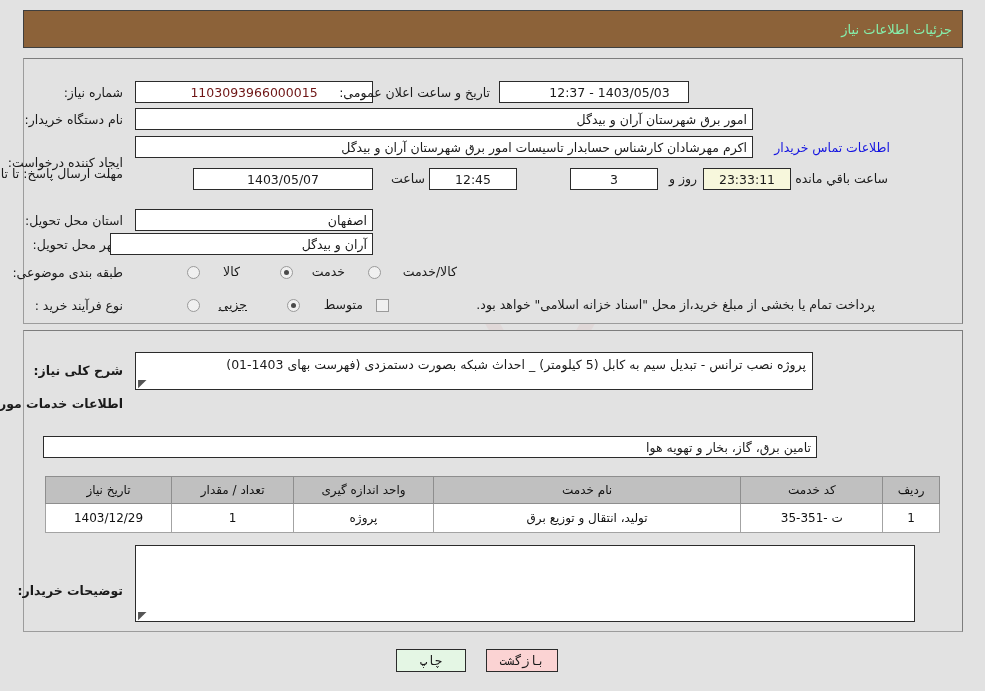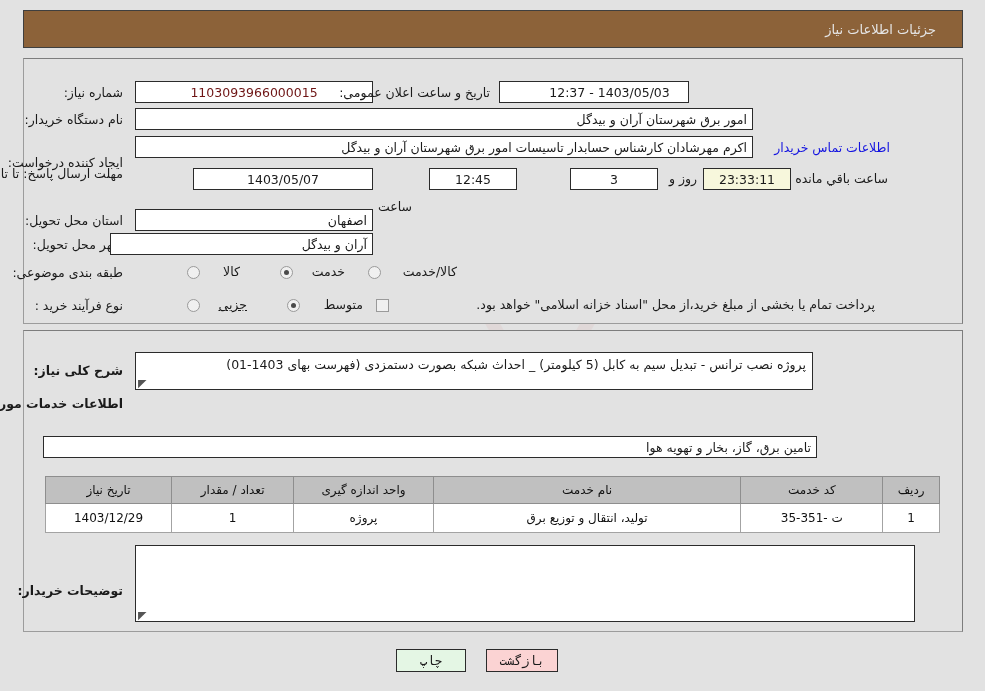--- a/index.html
+++ b/index.html
@@ -38,21 +38,21 @@
   }
   
   .titlebar {
     position: absolute; right: 22px; top: 10px;
     width: 940px; height: 38px;
     background: #8c6239; border: 1px solid #3f3f3f;
     box-sizing: border-box;
     display: flex; align-items: center; justify-content: flex-start;
   }
   .titlebar span {
-    color: #e5e5e5; font-size: 13px; margin-right: 26px;
+    color: #86efac; font-size: 13px; margin-right: 10px;
     font-family: "DejaVu Sans", sans-serif;
   }
   
   .panel {
     position: absolute;
     background: #e2e2e2;
     border: 1px solid #9c9c9c;
     border-top-color:#7d7d7d; border-right-color:#7d7d7d;
     box-sizing: border-box;
   }
@@ -186,21 +186,21 @@
 
   <div class="lbl" style="right:862px; top:112px;">نام دستگاه خریدار:</div>
   <div class="fld start" style="right:232px; top:108px; width:618px;">امور برق شهرستان آران و بیدگل</div>
 
   <div class="lbl" style="right:862px; top:140px;margin-top:15px;">ایجاد کننده درخواست:</div>
   <div class="fld start" style="right:232px; top:136px; width:618px;">اکرم مهرشادان کارشناس حسابدار تاسیسات امور برق شهرستان آران و بیدگل</div>
   <div class="link" style="right:95px; top:140px;">اطلاعات تماس خریدار</div>
 
   <div class="lbl" style="right:862px; top:165px; width:90px; line-height:1.45;">مهلت ارسال پاسخ: تا تاریخ:</div>
   <div class="fld center" style="right:612px; top:168px; width:180px;">1403/05/07</div>
-  <div class="plain" style="right:573px; top:171px;margin-top:28px;">ساعت</div>
+  <div class="plain" style="right:560px; top:171px;">ساعت</div>
   <div class="fld center" style="right:468px; top:168px; width:88px;">12:45</div>
   <div class="fld center" style="right:327px; top:168px; width:88px;">3</div>
   <div class="plain" style="right:288px; top:171px;">روز و</div>
   <div class="fld cream" style="right:194px; top:168px; width:88px;">23:33:11</div>
   <div class="plain" style="right:97px; top:171px;">ساعت باقي مانده</div>
 
   <div class="lbl" style="right:862px; top:213px;">استان محل تحویل:</div>
   <div class="fld start" style="right:612px; top:209px; width:238px;">اصفهان</div>
 
   <div class="lbl" style="right:862px; top:237px;">شهر محل تحویل:</div>

